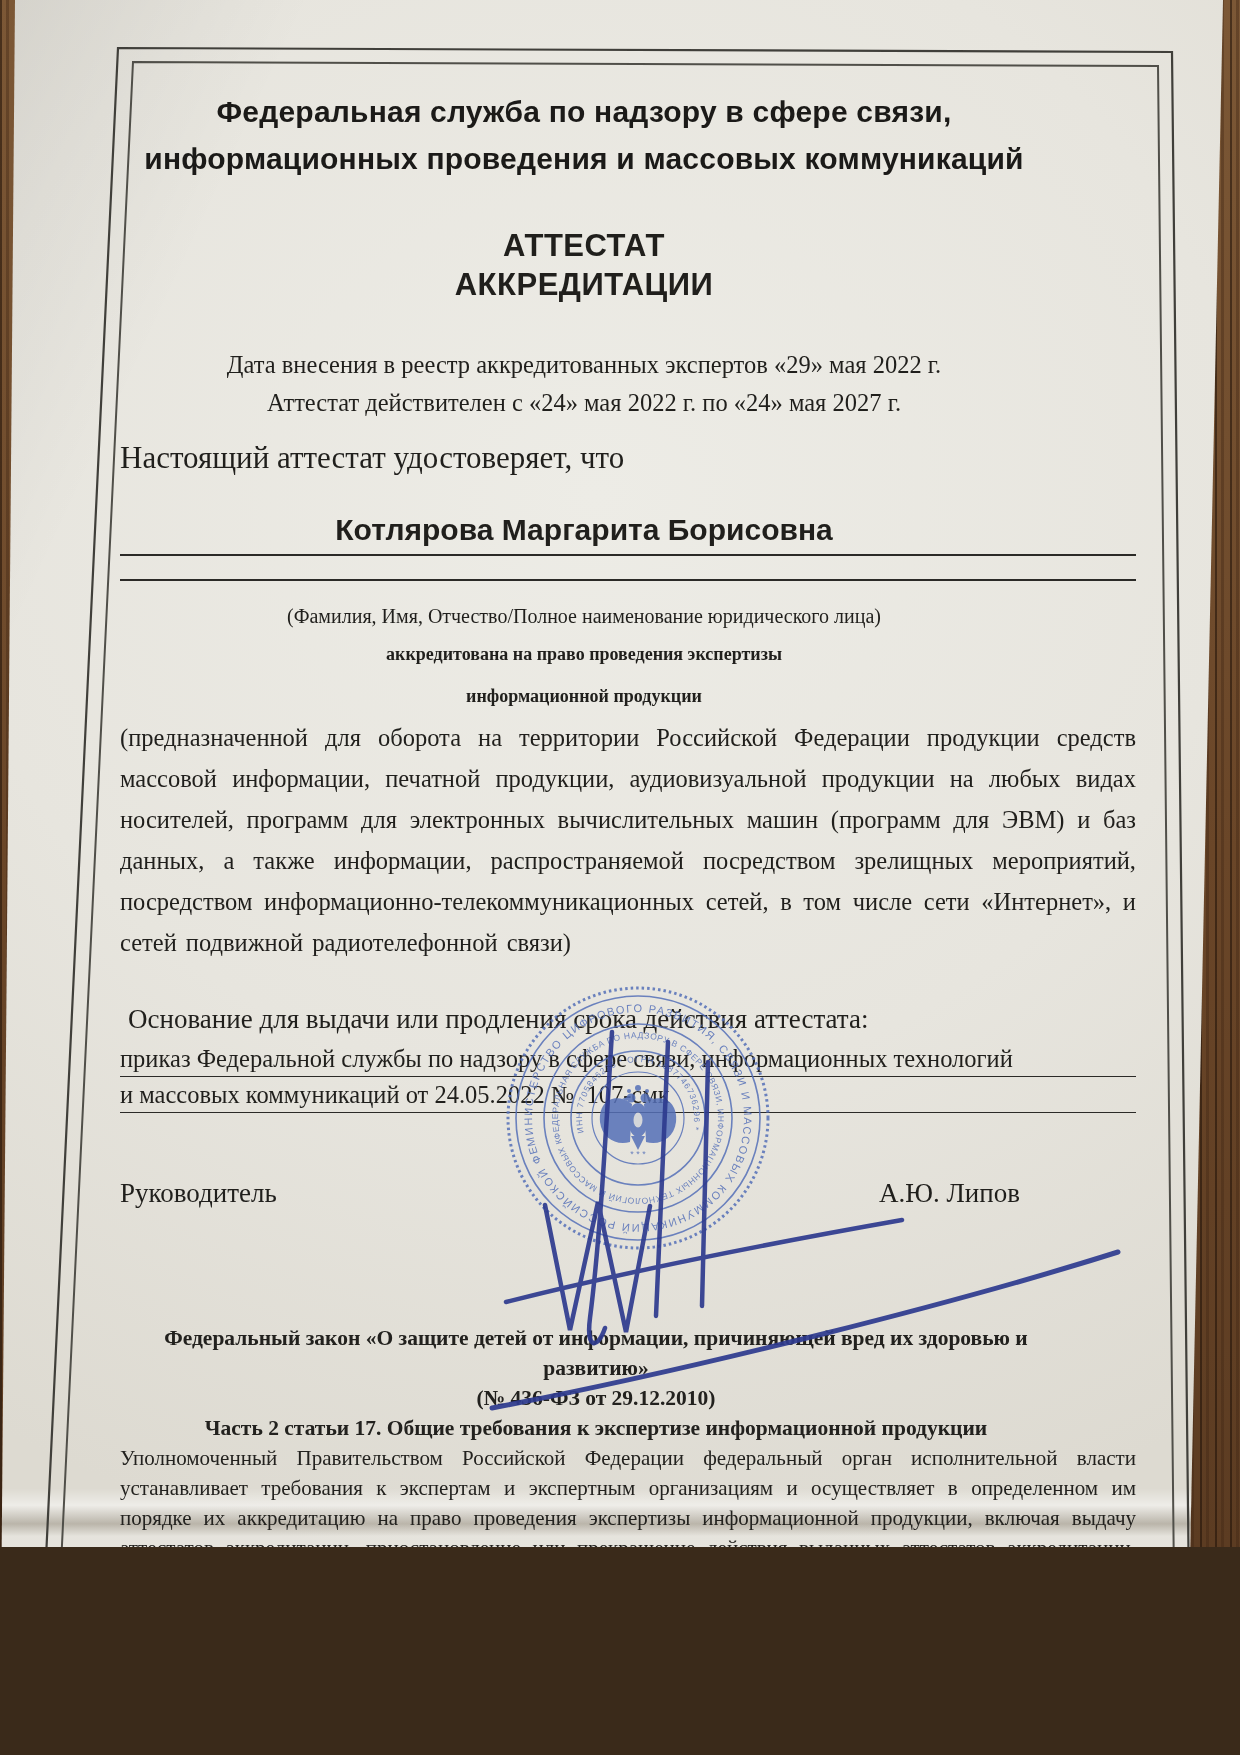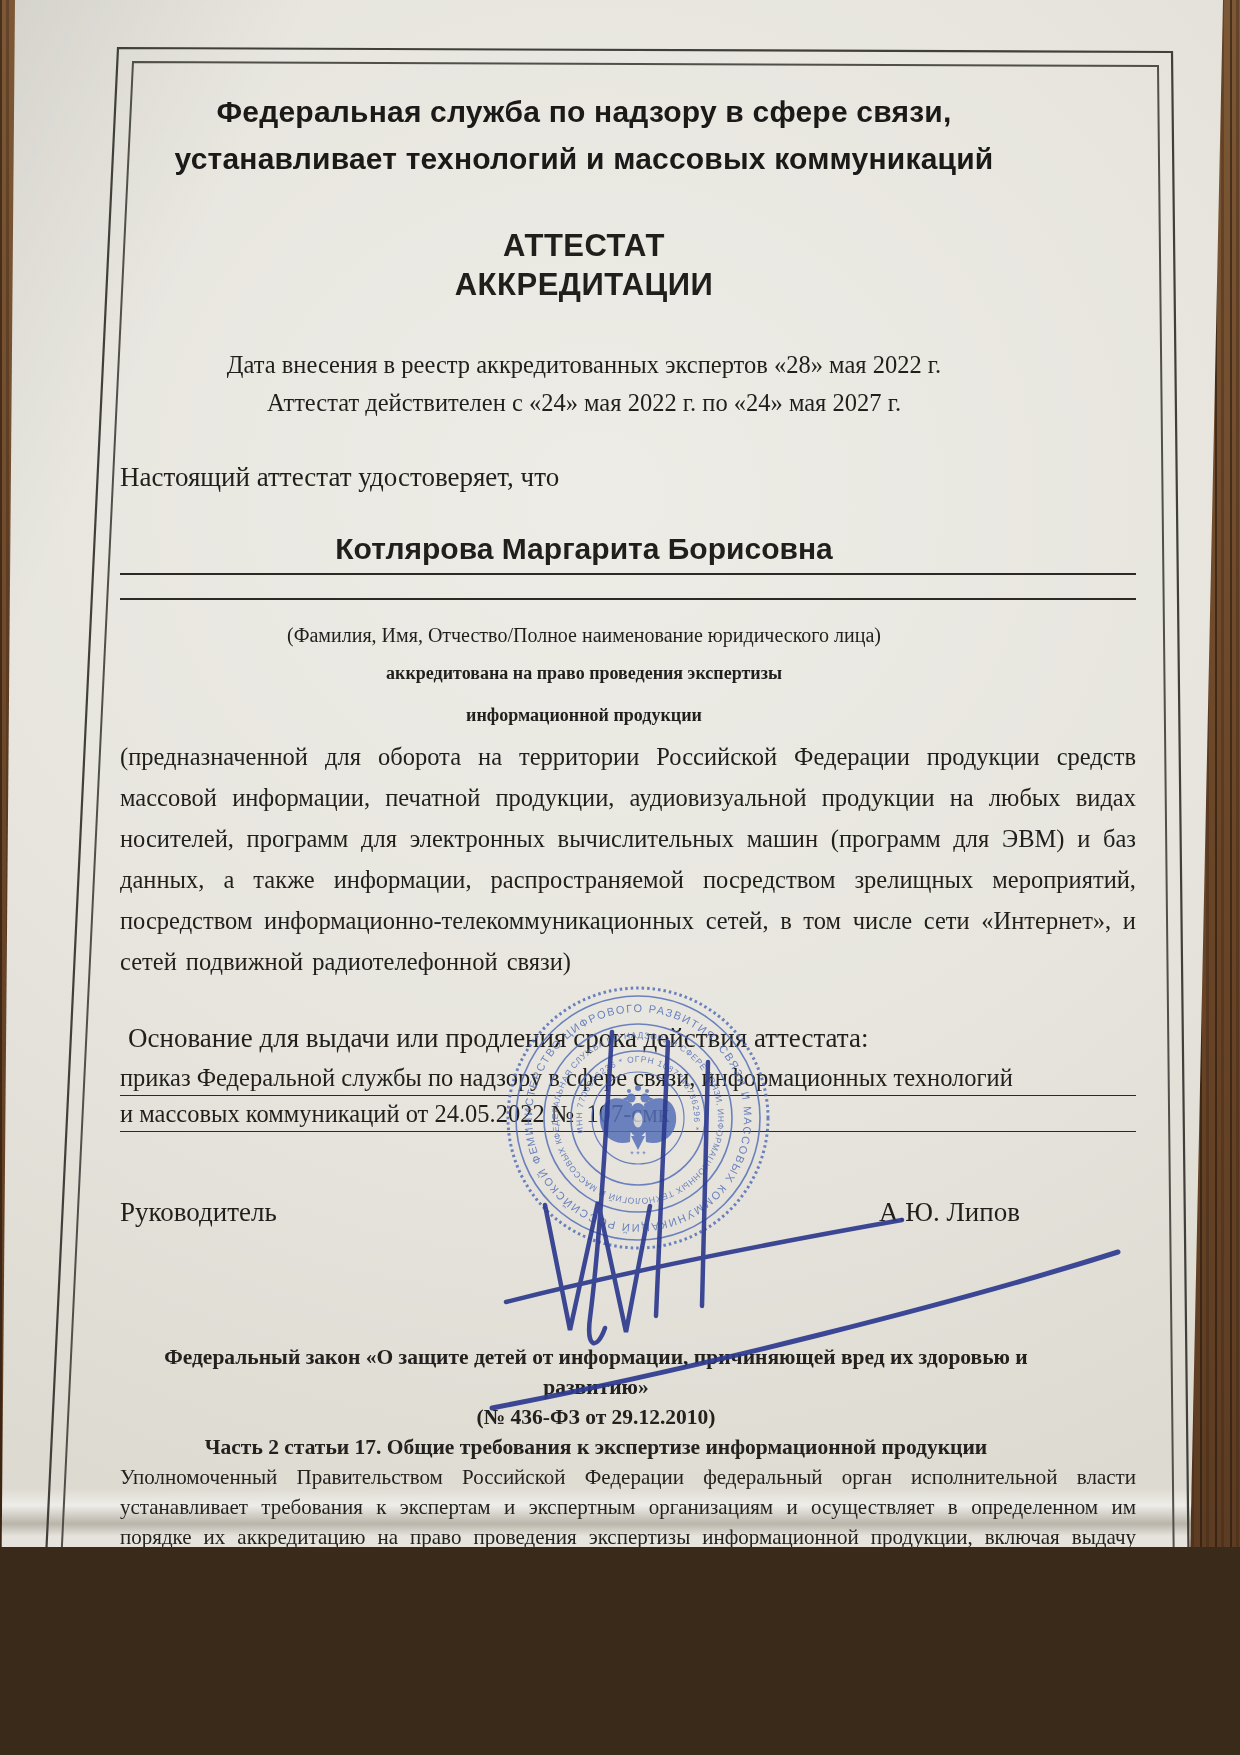--- a/index.html
+++ b/index.html
@@ -17,21 +17,21 @@
     background-image:
       linear-gradient(115deg, rgba(0,0,0,.07) 0%, rgba(0,0,0,0) 16%),
       linear-gradient(180deg, rgba(0,0,0,0) 96.2%, rgba(255,255,255,.5) 97.3%, rgba(95,84,68,.28) 98.5%, rgba(255,255,255,.25) 99.3%),
       radial-gradient(95% 70% at 48% 32%, #edece6 0%, #e7e5de 55%, #dddad1 100%);
   }
   .content{position:absolute;left:120px;top:0;width:1016px;}
   .c{text-align:center;padding-right:88px;}
   .issuer{margin-top:88px;font-family:"Liberation Sans",sans-serif;font-weight:bold;font-size:30px;line-height:47px;letter-spacing:.2px;color:#1b1a18;}
   .cert-title{margin-top:44px;font-family:"Liberation Sans",sans-serif;font-weight:bold;font-size:31px;line-height:39px;letter-spacing:.5px;}
   .dates{margin-top:42px;font-size:24.5px;line-height:38px;}
-  .certifies{margin-top:37px;font-size:27px;line-height:36px;}
+  .certifies{margin-top:18px;font-size:31px;line-height:36px;}
   .holder-name{
     margin-top:36px;font-family:"Liberation Sans",sans-serif;font-weight:bold;font-size:30px;line-height:36px;
     padding-bottom:6px;border-bottom:2px solid #2b2a27;
   }
   .rule2{margin-top:23px;border-top:2px solid #2b2a27;height:0;}
   .holder-caption{margin-top:21px;font-size:20px;line-height:28px;}
   .accredited{margin-top:3px;font-weight:bold;font-size:18px;line-height:42px;}
   .scope{font-size:24.5px;line-height:41px;text-align:justify;text-align-last:left;word-spacing:3px;}
   .basis-label{margin-top:38px;font-size:27px;line-height:36px;margin-left:8px;}
   .basis-line{font-size:24.5px;line-height:31px;padding-bottom:2px;border-bottom:1.6px solid #2b2a27;white-space:pre-wrap;}
@@ -48,30 +48,30 @@
 </head>
 <body>
 
 <div class="stage">
 
   <div class="paper"></div>
 
   <div class="content">
     <div class="issuer c">
       <div>Федеральная служба по надзору в сфере связи,</div>
-      <div>устанавливает технологий и массовых коммуникаций</div>
+      <div>информационных проведения и массовых коммуникаций</div>
     </div>
 
     <div class="cert-title c">
       <div>АТТЕСТАТ</div>
       <div>АККРЕДИТАЦИИ</div>
     </div>
 
     <div class="dates c">
-      <div>Дата внесения в реестр аккредитованных экспертов «28» мая 2022 г.</div>
+      <div>Дата внесения в реестр аккредитованных экспертов «29» мая 2022 г.</div>
       <div>Аттестат действителен с «24» мая 2022 г. по «24» мая 2027 г.</div>
     </div>
 
     <div class="certifies">Настоящий аттестат удостоверяет, что</div>
 
     <div class="holder-name c">Котлярова Маргарита Борисовна</div>
     <div class="rule2"></div>
     <div class="holder-caption c">(Фамилия, Имя, Отчество/Полное наименование юридического лица)</div>
 
     <div class="accredited c">

